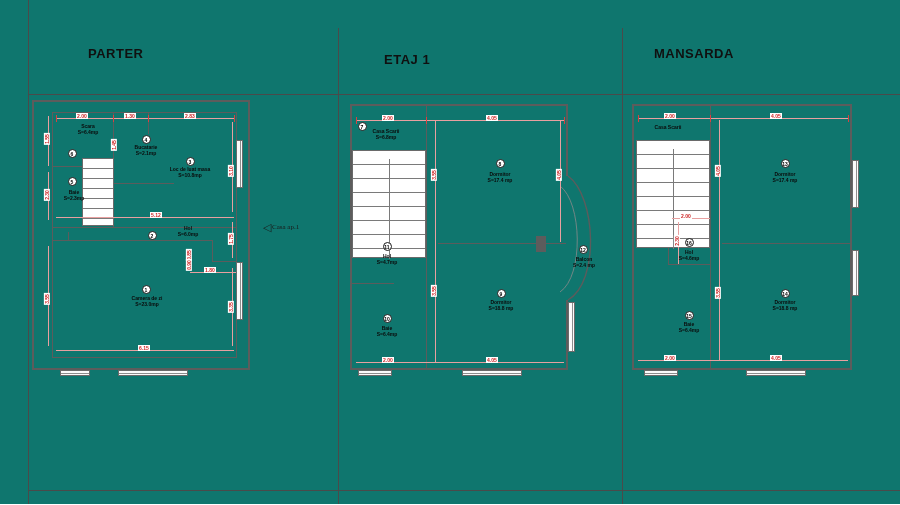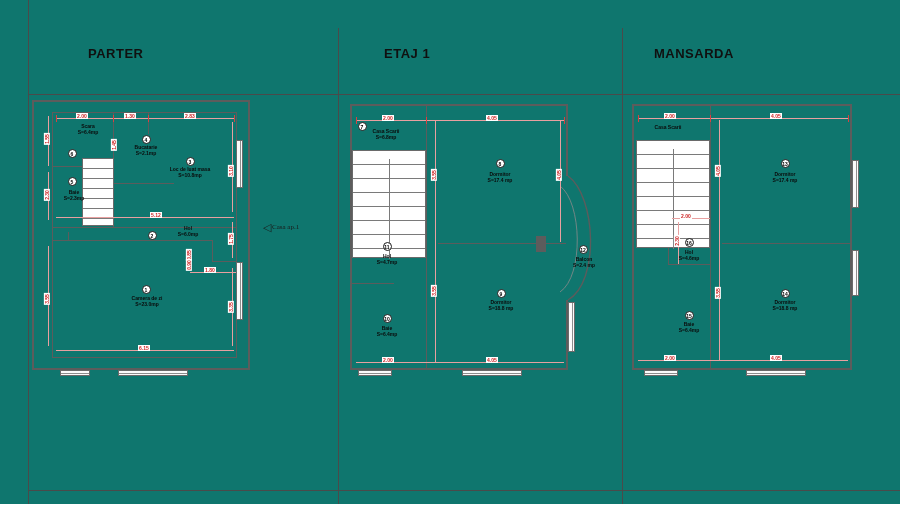--- a/index.html
+++ b/index.html
@@ -301,21 +301,21 @@
       <div class="room-name">Camera de zi</div>
       <div class="room-area">S=23.0mp</div>
     </div>
 
     <div class="access-arrow" style="left:263px; top:222px;">◁</div>
     <div class="access-note" style="left:272px; top:223px;">Casa ap.1</div>
   </div>
 
   <div class="plan" style="left:338px; width:284px;">
 
-    <div class="plan-title" style="left:46px; top:46px;">ETAJ 1</div>
+    <div class="plan-title" style="left:46px; top:52px;">ETAJ 1</div>
 
     <div class="wall" style="left:12px; top:104px; width:218px; height:2px;"></div>
     <div class="wall" style="left:12px; top:104px; width:2px; height:266px;"></div>
     <div class="wall" style="left:12px; top:368px; width:218px; height:2px;"></div>
     <div class="wall" style="left:228px; top:104px; width:2px; height:72px;"></div>
     <div class="wall" style="left:228px; top:300px; width:2px; height:70px;"></div>
 
     <svg class="overlay" width="284" height="505">
       <path d="M 230 176 C 258 196, 262 282, 230 300" fill="none" stroke="#5c5c5c" stroke-width="1.4"></path>
       <path d="M 222 186 C 244 202, 246 276, 222 292" fill="none" stroke="#8a8a8a" stroke-width="0.8"></path>

